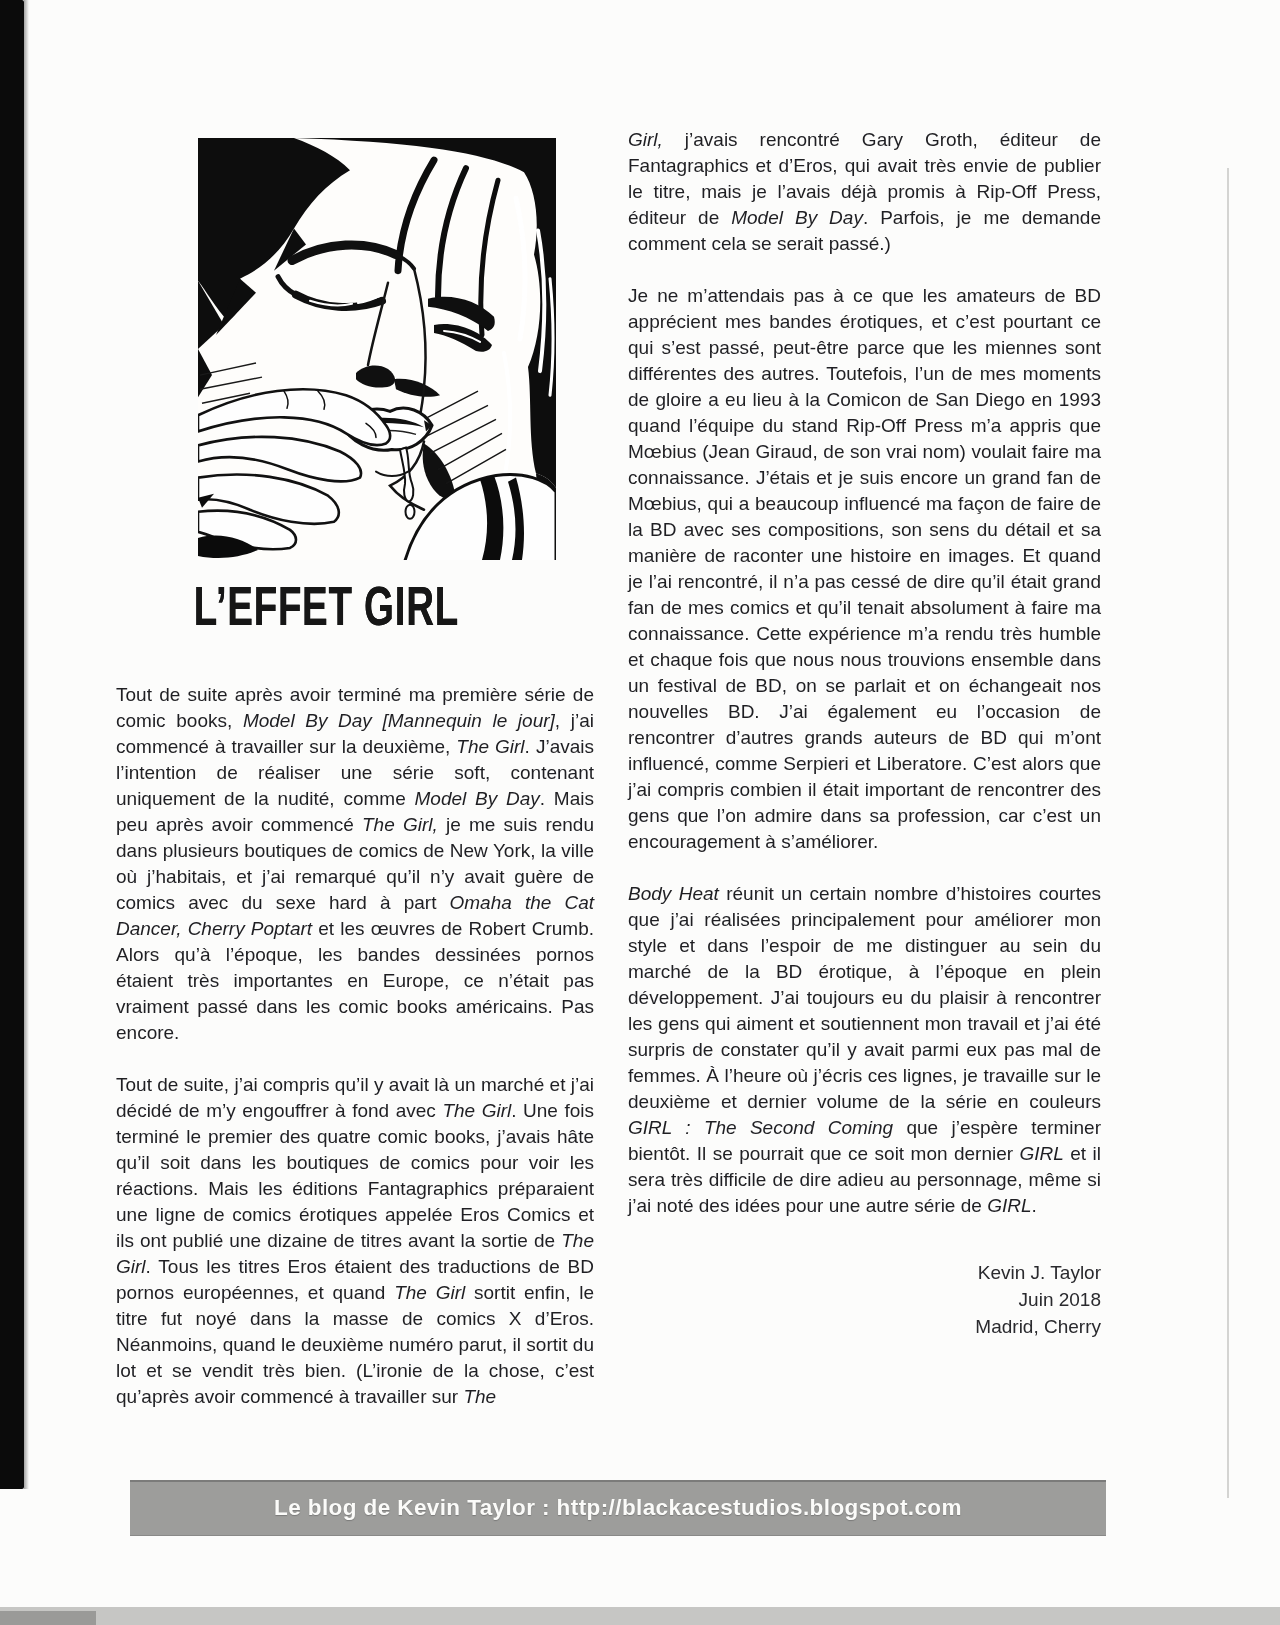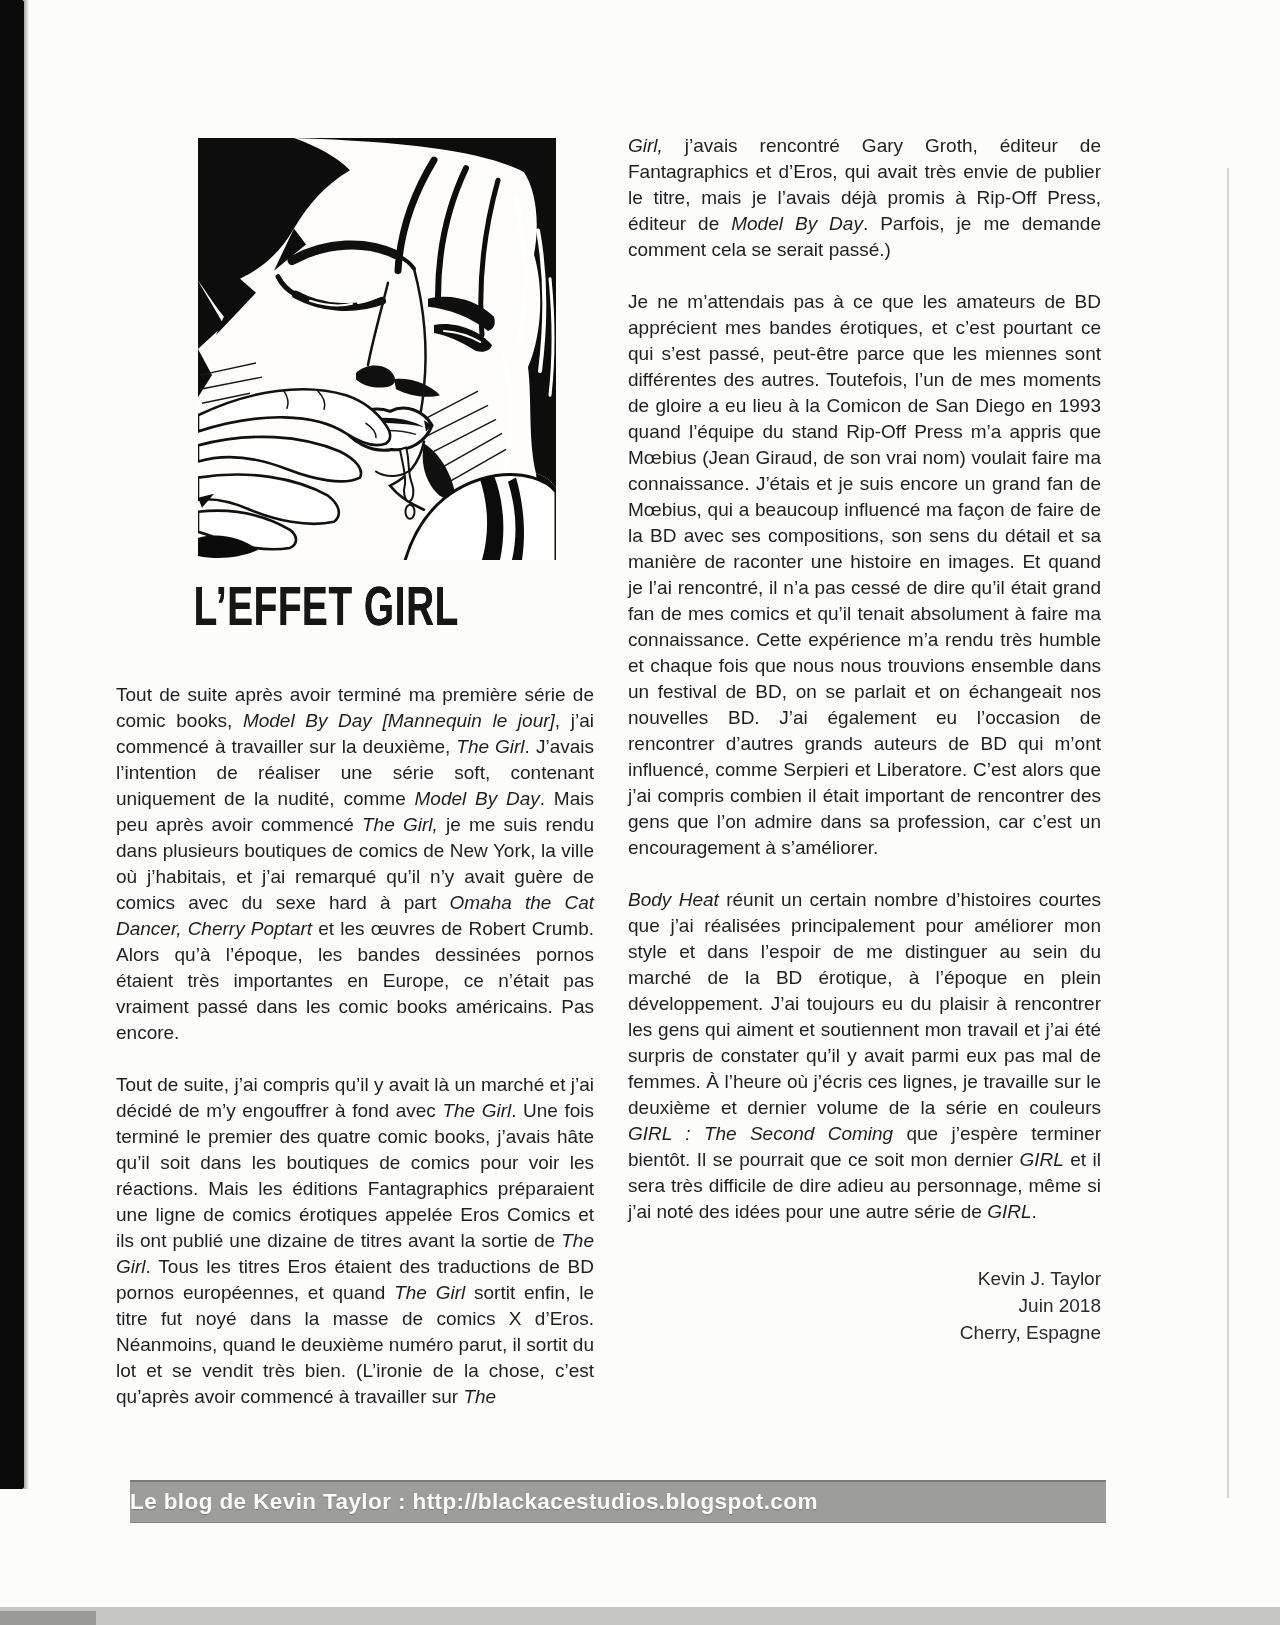--- a/index.html
+++ b/index.html
@@ -30,30 +30,30 @@
     transform:scaleX(.70);transform-origin:50% 50%;
     font-size:55px;font-weight:bold;letter-spacing:1px;color:#161616;
     text-shadow:0 0 .6px #161616;
   }
 
   .col{position:absolute;font-size:19px;line-height:26px;text-align:justify;text-justify:inter-word;}
   .col p{margin:0 0 26px 0;}
   .col p:last-child{margin-bottom:0;}
   .col em{font-style:italic;}
   .col1{left:116px;top:682px;width:478px;}
-  .col2{left:628px;top:133px;width:473px;}
+  .col2{left:628px;top:127px;width:473px;}
 
   .signature{margin-top:40px;text-align:right;line-height:27px;color:#2a2a2e;}
   .signature div{white-space:nowrap;}
 
   .footer-bar{
-    position:absolute;left:130px;top:1480px;width:976px;height:43px;
+    position:absolute;left:130px;top:1480px;width:976px;height:56px;
     background:#9d9d9b;
     box-shadow:inset 0 2px 0 rgba(60,60,60,.35), inset 0 -1px 0 rgba(80,80,80,.25);
-    display:flex;align-items:center;justify-content:flex-start;
+    display:flex;align-items:center;justify-content:center;
   }
   .footer-bar .f-text{
     color:#fbfbf9;font-weight:bold;font-size:22.5px;letter-spacing:.4px;
     text-shadow:0 1px 1px rgba(90,90,90,.5);
   }
 </style>
 </head>
 <body>
 
 <div class="page">
@@ -142,21 +142,21 @@
     <p><span>Tout de suite, j’ai compris qu’il y avait là un marché et j’ai décidé de m’y engouffrer à fond avec </span><em>The Girl</em><span>. Une fois terminé le premier des quatre comic books, j’avais hâte qu’il soit dans les boutiques de comics pour voir les réactions. Mais les éditions Fantagraphics préparaient une ligne de comics érotiques appelée Eros Comics et ils ont publié une dizaine de titres avant la sortie de </span><em>The Girl</em><span>. Tous les titres Eros étaient des traductions de BD pornos européennes, et quand </span><em>The Girl</em><span> sortit enfin, le titre fut noyé dans la masse de comics X d’Eros. Néanmoins, quand le deuxième numéro parut, il sortit du lot et se vendit très bien. (L’ironie de la chose, c’est qu’après avoir commencé à travailler sur </span><em>The</em></p>
   </div>
 
   <div class="col col2">
     <p><em>Girl,</em><span> j’avais rencontré Gary Groth, éditeur de Fantagraphics et d’Eros, qui avait très envie de publier le titre, mais je l’avais déjà promis à Rip-Off Press, éditeur de </span><em>Model By Day</em><span>. Parfois, je me demande comment cela se serait passé.)</span></p>
     <p><span>Je ne m’attendais pas à ce que les amateurs de BD apprécient mes bandes érotiques, et c’est pourtant ce qui s’est passé, peut-être parce que les miennes sont différentes des autres. Toutefois, l’un de mes moments de gloire a eu lieu à la Comicon de San Diego en 1993 quand l’équipe du stand Rip-Off Press m’a appris que Mœbius (Jean Giraud, de son vrai nom) voulait faire ma connaissance. J’étais et je suis encore un grand fan de Mœbius, qui a beaucoup influencé ma façon de faire de la BD avec ses compositions, son sens du détail et sa manière de raconter une histoire en images. Et quand je l’ai rencontré, il n’a pas cessé de dire qu’il était grand fan de mes comics et qu’il tenait absolument à faire ma connaissance. Cette expérience m’a rendu très humble et chaque fois que nous nous trouvions ensemble dans un festival de BD, on se parlait et on échangeait nos nouvelles BD. J’ai également eu l’occasion de rencontrer d’autres grands auteurs de BD qui m’ont influencé, comme Serpieri et Liberatore. C’est alors que j’ai compris combien il était important de rencontrer des gens que l’on admire dans sa profession, car c’est un encouragement à s’améliorer.</span></p>
     <p><em>Body Heat</em><span> réunit un certain nombre d’histoires courtes que j’ai réalisées principalement pour améliorer mon style et dans l’espoir de me distinguer au sein du marché de la BD érotique, à l’époque en plein développement. J’ai toujours eu du plaisir à rencontrer les gens qui aiment et soutiennent mon travail et j’ai été surpris de constater qu’il y avait parmi eux pas mal de femmes. À l’heure où j’écris ces lignes, je travaille sur le deuxième et dernier volume de la série en couleurs </span><em>GIRL : The Second Coming</em><span> que j’espère terminer bientôt. Il se pourrait que ce soit mon dernier </span><em>GIRL</em><span> et il sera très difficile de dire adieu au personnage, même si j’ai noté des idées pour une autre série de </span><em>GIRL</em><span>.</span></p>
     <div class="signature">
       <div>Kevin J. Taylor</div>
       <div>Juin 2018</div>
-      <div>Cherry, Espagne</div>
+      <div>Madrid, Cherry</div>
     </div>
   </div>
 
   <div class="footer-bar">
     <span class="f-text">Le blog de Kevin Taylor : http://blackacestudios.blogspot.com</span>
   </div>
 
 </div>
 
 </body></html>

